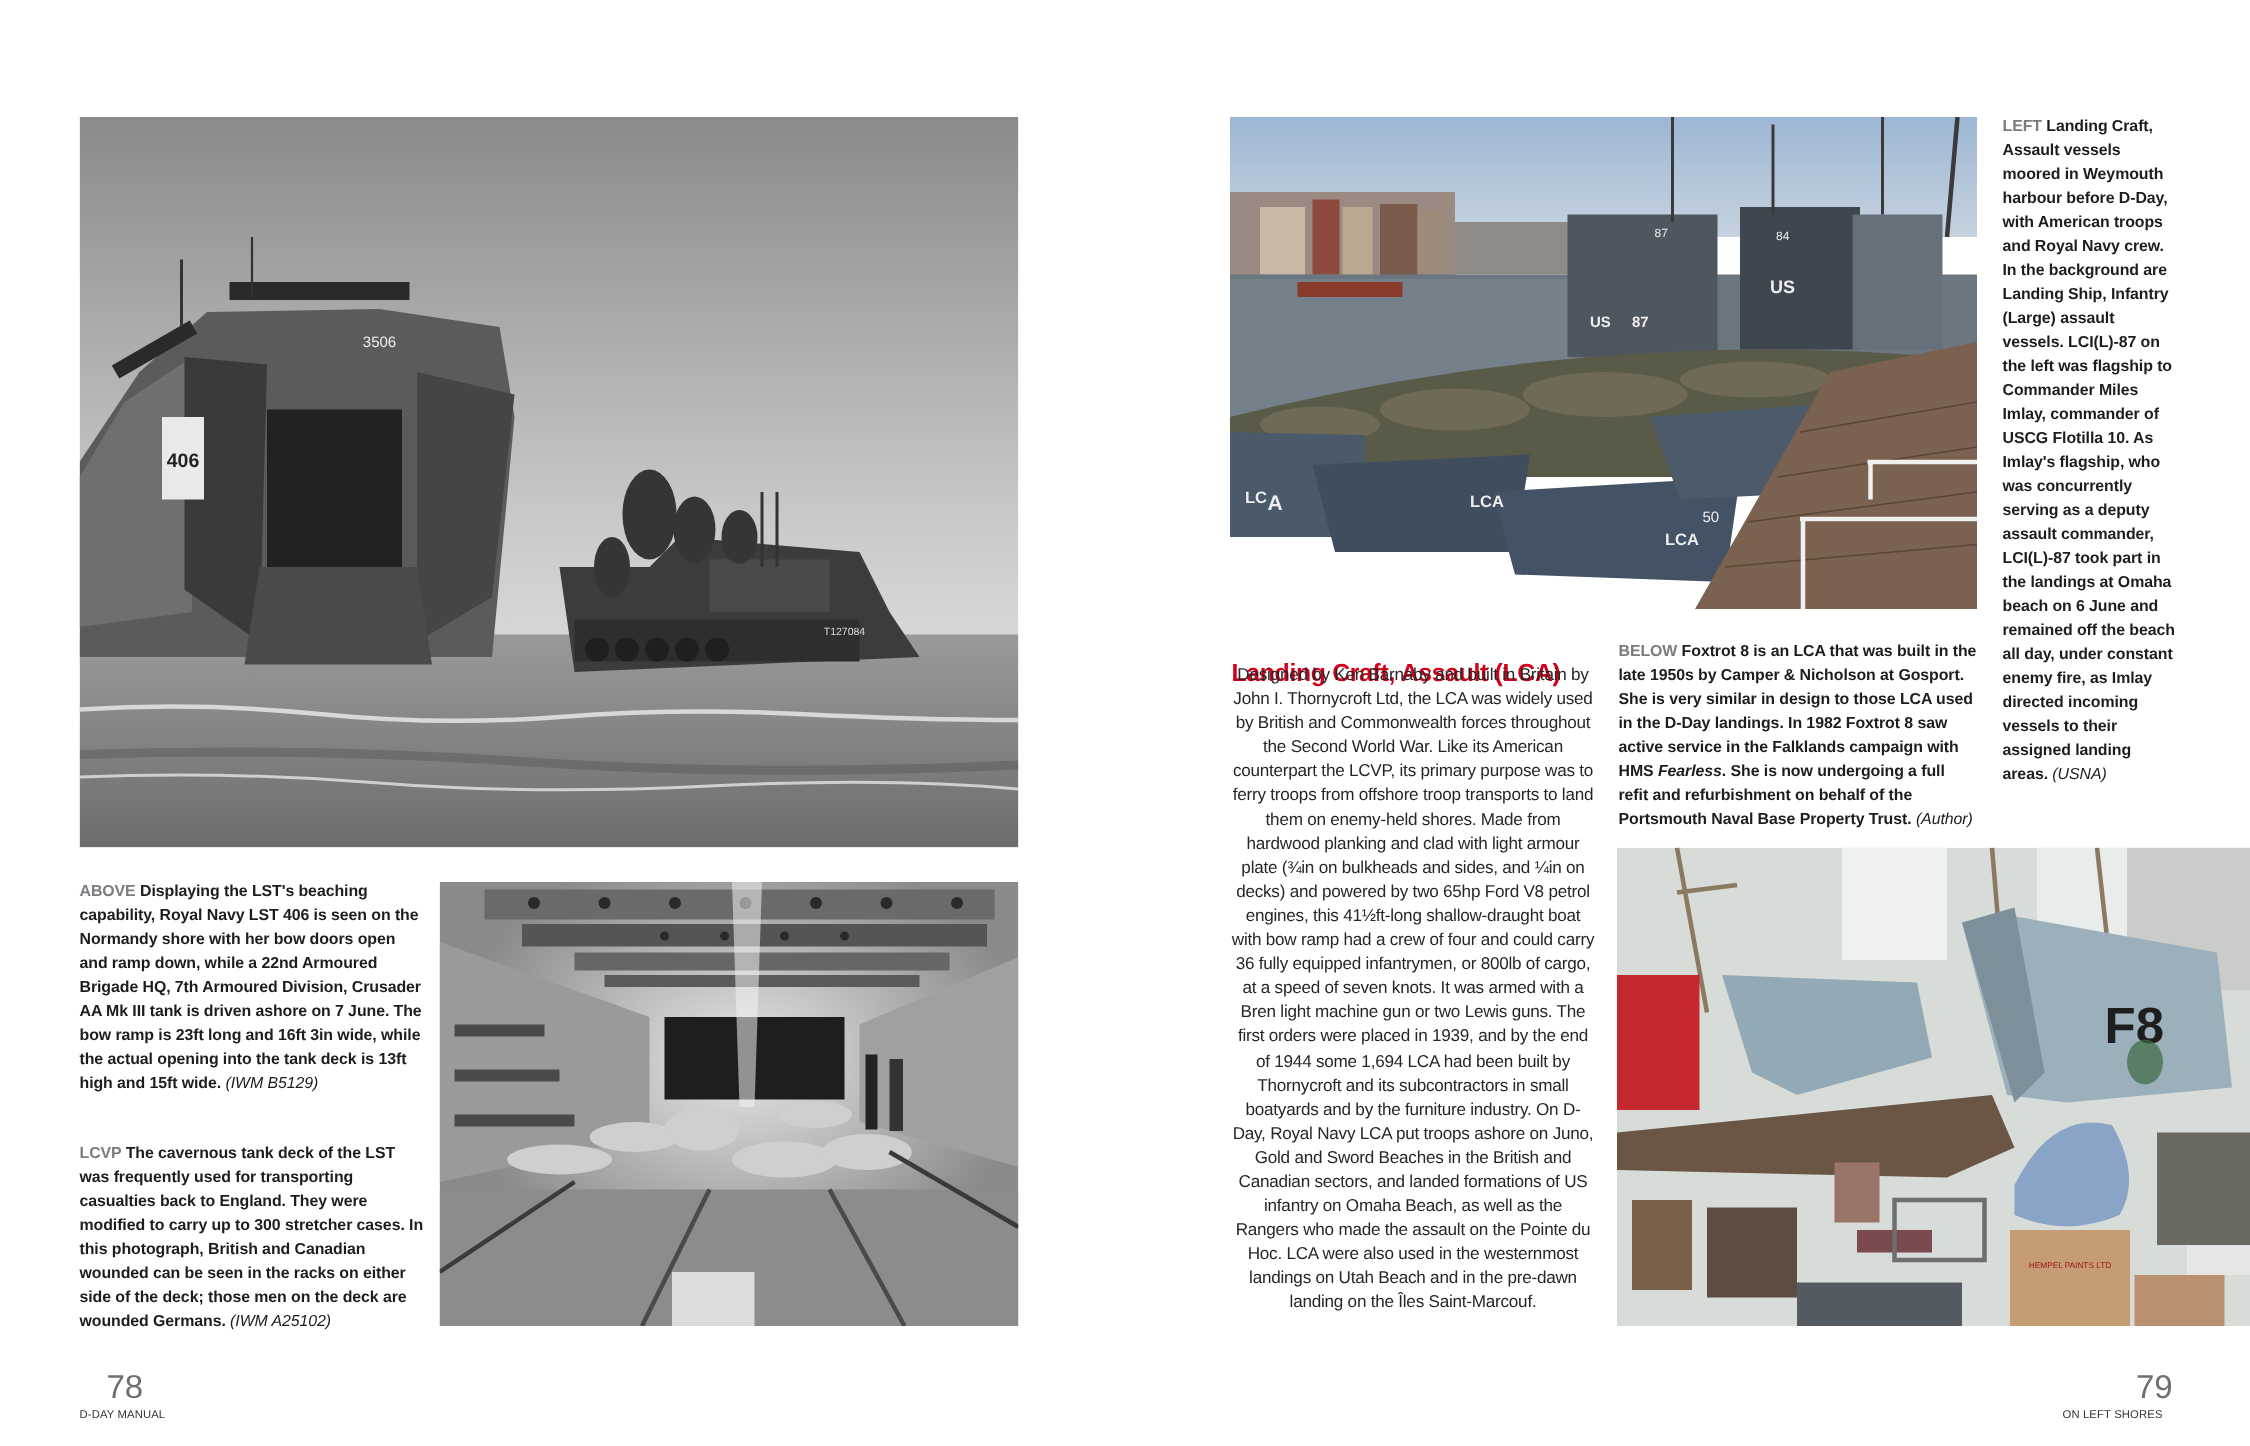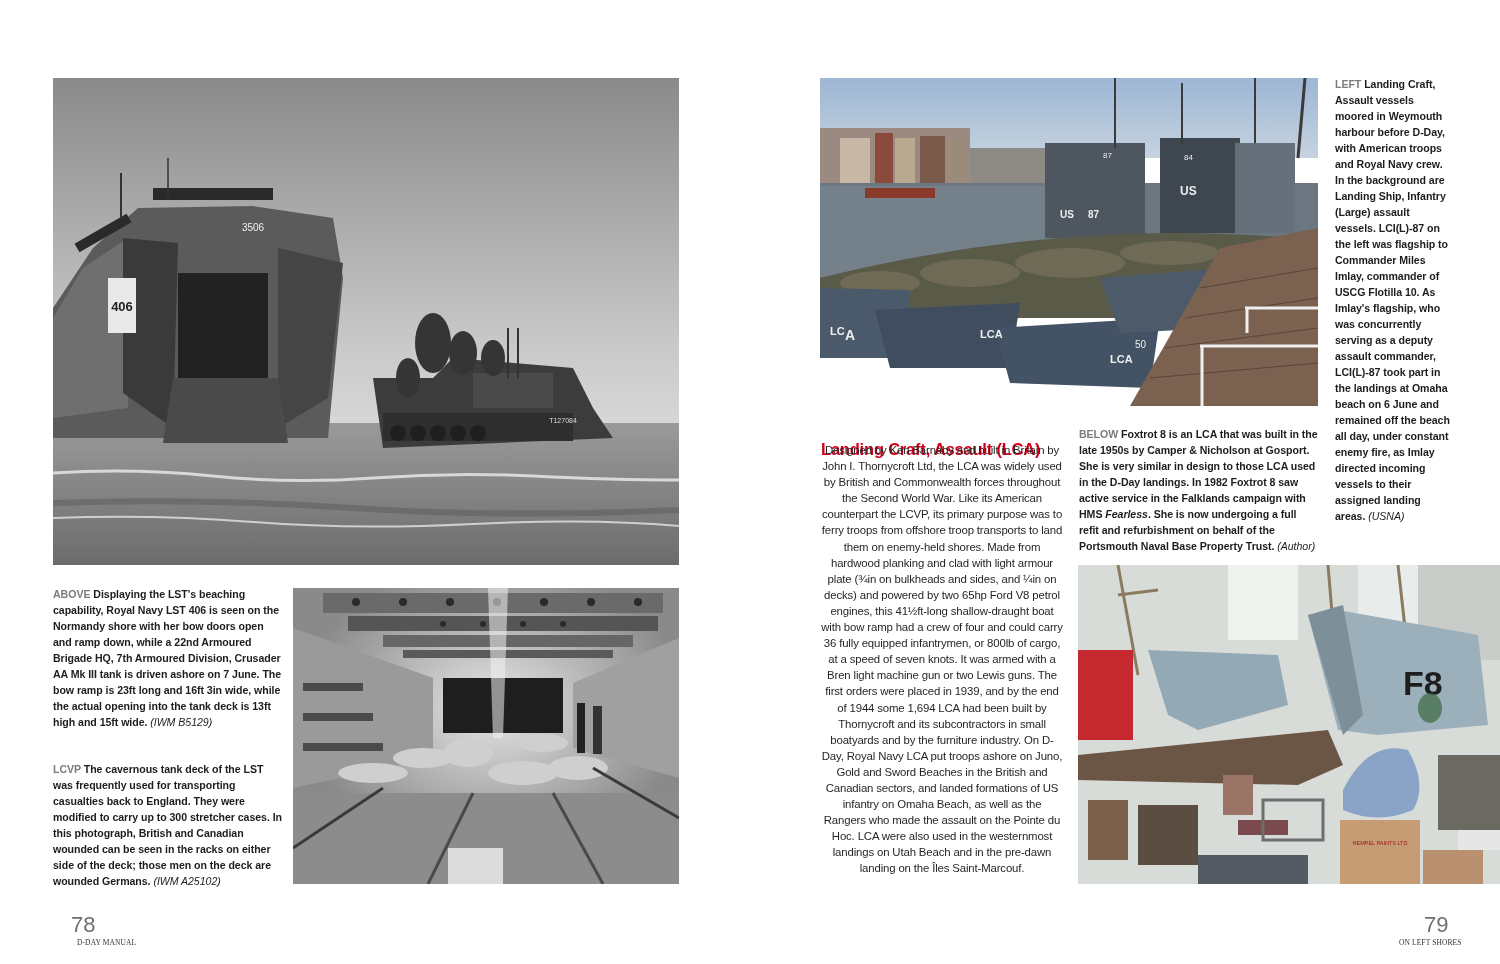--- a/index.html
+++ b/index.html
@@ -24,22 +24,22 @@
   }
   .body-text {
     position: absolute; left: 821px; top: 442px; width: 242px; font-family: "Liberation Sans", sans-serif;
     font-size: 11.4px; line-height: 16.1px; color: #262626; letter-spacing: -0.15px; text-align: center;
   }
   .folio-num {
     position: absolute; font-family: "Liberation Sans", sans-serif; font-size: 22px; color: #6e6e73;
     line-height: 22px;
   }
   .folio-title {
-    position: absolute; font-family: Liberation Serif, serif; font-size: 7.5px; color: #333;
-    letter-spacing: 0.1px; white-space: nowrap; margin-left: 24px;
+    position: absolute; font-family: Liberation Sans, sans-serif; font-size: 7.5px; color: #333;
+    letter-spacing: 0.1px; white-space: nowrap;
   }
 </style>
 </head>
 <body>
 
 <div class="photo" style="left:53px; top:78px; width:626px; height:487px;">
   <svg viewBox="0 0 626 487" preserveAspectRatio="none">
     <defs>
       <linearGradient id="sky1" x1="0" y1="0" x2="0" y2="1">
         <stop offset="0" stop-color="#8a8a8a"></stop>

